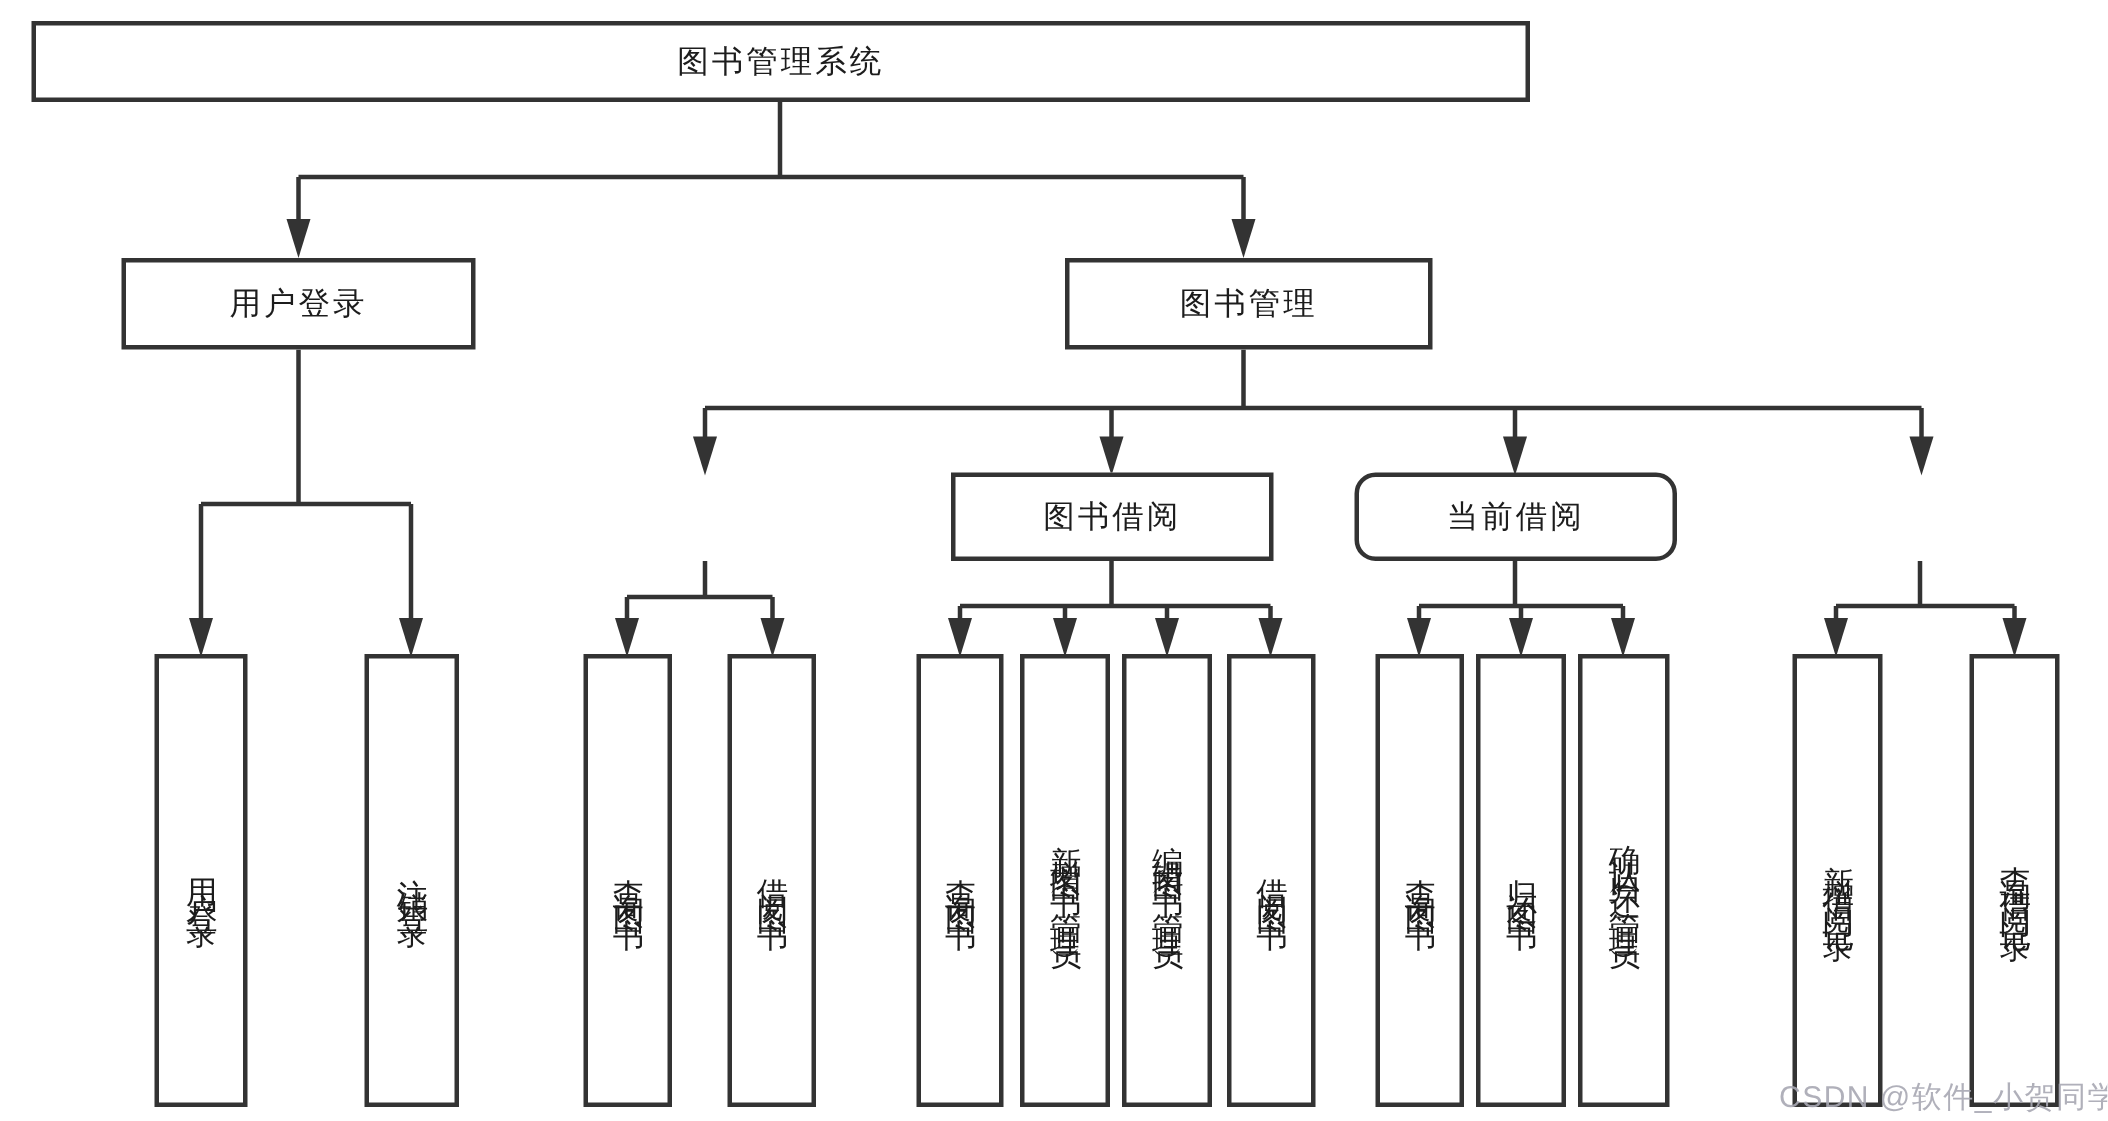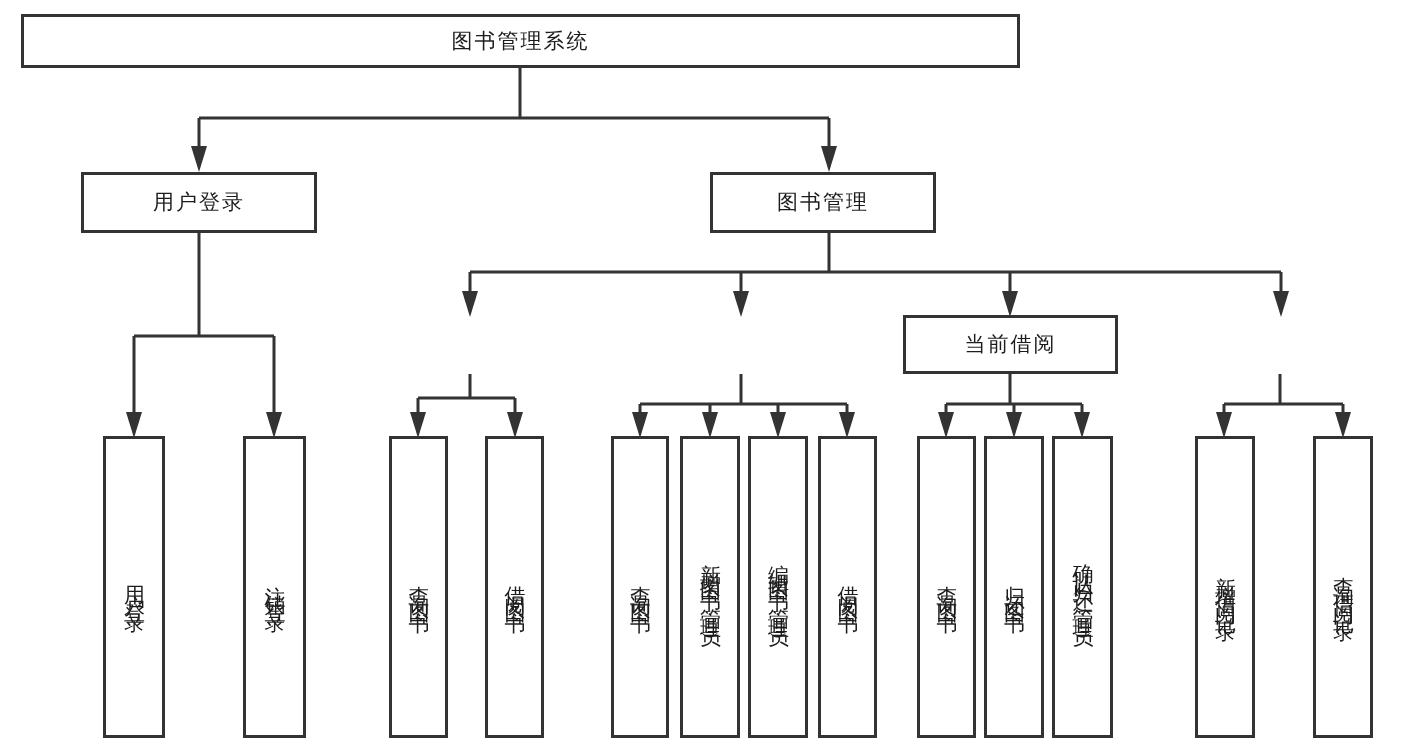--- a/index.html
+++ b/index.html
@@ -1,21 +1,21 @@
 <!DOCTYPE html>
 <html><head>
 <meta charset="utf-8">
 <style>
   html, body { margin: 0; padding: 0; background: #ffffff; }
   #canvas {
     position: relative;
     width: 1405px;
     height: 747px;
     background: #ffffff;
-    font-family: Liberation Serif, serif;
+    font-family: Liberation Sans, sans-serif;
     overflow: hidden;
   }
   #connectors {
     position: absolute;
     left: 0; top: 0;
     width: 1405px; height: 747px;
     pointer-events: none;
   }
   .node {
     position: absolute;
@@ -84,35 +84,37 @@
         <polygon points="1006,412 1022,412 1014,438"></polygon>
         <polygon points="1074,412 1090,412 1082,438"></polygon>
         <polygon points="1216,412 1232,412 1224,438"></polygon>
         <polygon points="1335,412 1351,412 1343,438"></polygon>
       </g>
   </svg>
 
   <div class="node" style="left:21px; top:14px; width:999px; height:54px;">图书管理系统</div>
 
   <div class="node" style="left:81px; top:172px; width:236px; height:61px;">用户登录</div>
-  <div class="node" style="left:710px; top:172px; width:226px; height:61px;">图书管理</div>
+  <div class="node" style="left:710px; top:172px; width:245px; height:61px;">图书管理</div>
 
-  <div class="node" style="left:903px; top:315px; width:215px; height:59px;">当前借阅</div>
+  <div class="node" style="left:634px; top:315px; width:215px; height:59px;">图书借阅</div>
+  <div class="node" style="left:903px; top:315px; width:215px; height:59px;border-radius:14px;">当前借阅</div>
 
   <div class="node v" style="left:103px; top:436px; width:62px; height:302px;">用户登录</div>
   <div class="node v" style="left:243px; top:436px; width:63px; height:302px;">注销登录</div>
 
   <div class="node v" style="left:389px; top:436px; width:59px; height:302px;">查询图书</div>
   <div class="node v" style="left:485px; top:436px; width:59px; height:302px;">借阅图书</div>
 
   <div class="node v" style="left:611px; top:436px; width:58px; height:302px;">查询图书</div>
   <div class="node v" style="left:680px; top:436px; width:60px; height:302px;">新增图书（管理员）</div>
   <div class="node v" style="left:748px; top:436px; width:60px; height:302px;">编辑图书（管理员）</div>
   <div class="node v" style="left:818px; top:436px; width:59px; height:302px;">借阅图书</div>
 
   <div class="node v" style="left:917px; top:436px; width:59px; height:302px;">查询图书</div>
   <div class="node v" style="left:984px; top:436px; width:60px; height:302px;">归还图书</div>
   <div class="node v" style="left:1052px; top:436px; width:61px; height:302px;">确认归还（管理员）</div>
 
   <div class="node v" style="left:1195px; top:436px; width:60px; height:302px;">新增借阅记录</div>
   <div class="node v" style="left:1313px; top:436px; width:60px; height:302px;">查询借阅记录</div>
 
+  <div id="watermark">CSDN @软件_小贺同学</div>
 </div>
 
 </body></html>

